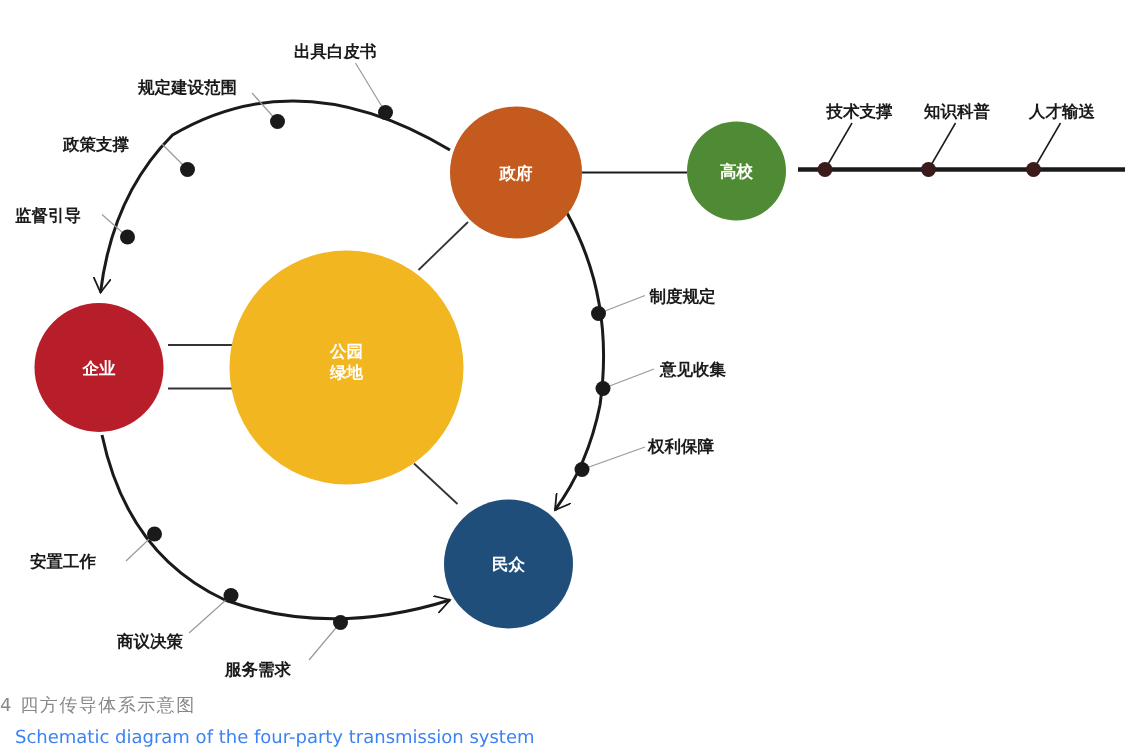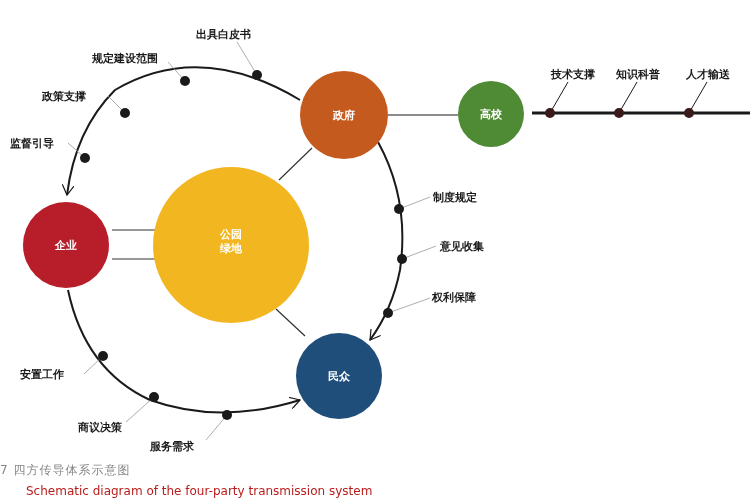--- a/index.html
+++ b/index.html
@@ -2,21 +2,21 @@
 <html><head>
 <meta charset="utf-8">
 <style>
   html, body { margin: 0; padding: 0; background: #ffffff; }
   body { width: 750px; height: 499px; position: relative; overflow: hidden;
          font-family: "DejaVu Sans", "Liberation Sans", sans-serif; }
   svg.diagram { position: absolute; left: 0; top: 0; }
   .node-label { fill: #ffffff; font-size: 11px; font-family: "DejaVu Sans", sans-serif; font-weight: bold; }
   .flow-label { fill: #1a1a1a; font-size: 11px; font-family: "DejaVu Sans", sans-serif; font-weight: bold; }
   .caption-cn { position: absolute; left: 0; top: 462px; font-size: 12px; color: #888; letter-spacing: 1px; }
-  .caption-en { position: absolute; left: 26px; top: 484px; font-size: 12px; color: #b91c1c; white-space: nowrap; }
+  .caption-en { position: absolute; left: 10px; top: 484px; font-size: 12px; color: #3b82f6; white-space: nowrap; }
 </style>
 </head>
 <body>
 
 <svg class="diagram" width="750" height="499" viewBox="0 0 750 499">
   <defs>
     <marker id="arrow" markerWidth="12" markerHeight="12" refX="10" refY="6" orient="auto" markerUnits="userSpaceOnUse">
       <path d="M0,0 L10,6 L0,12" fill="none" stroke="#1a1a1a" stroke-width="1.2"></path>
     </marker>
   </defs>
@@ -111,14 +111,14 @@
     <circle cx="619" cy="113" r="5" fill="#3a1a1a"></circle>
     <text class="flow-label" x="616" y="78">知识科普</text>
   </g>
   <g>
     <line x1="689" y1="113" x2="707" y2="82" stroke="#1a1a1a" stroke-width="1"></line>
     <circle cx="689" cy="113" r="5" fill="#3a1a1a"></circle>
     <text class="flow-label" x="686" y="78">人才输送</text>
   </g>
 </svg>
 
-<div class="caption-cn">7 四方传导体系示意图</div>
+<div class="caption-cn">4 四方传导体系示意图</div>
 <div class="caption-en">Schematic diagram of the four-party transmission system</div>
 
 </body></html>

